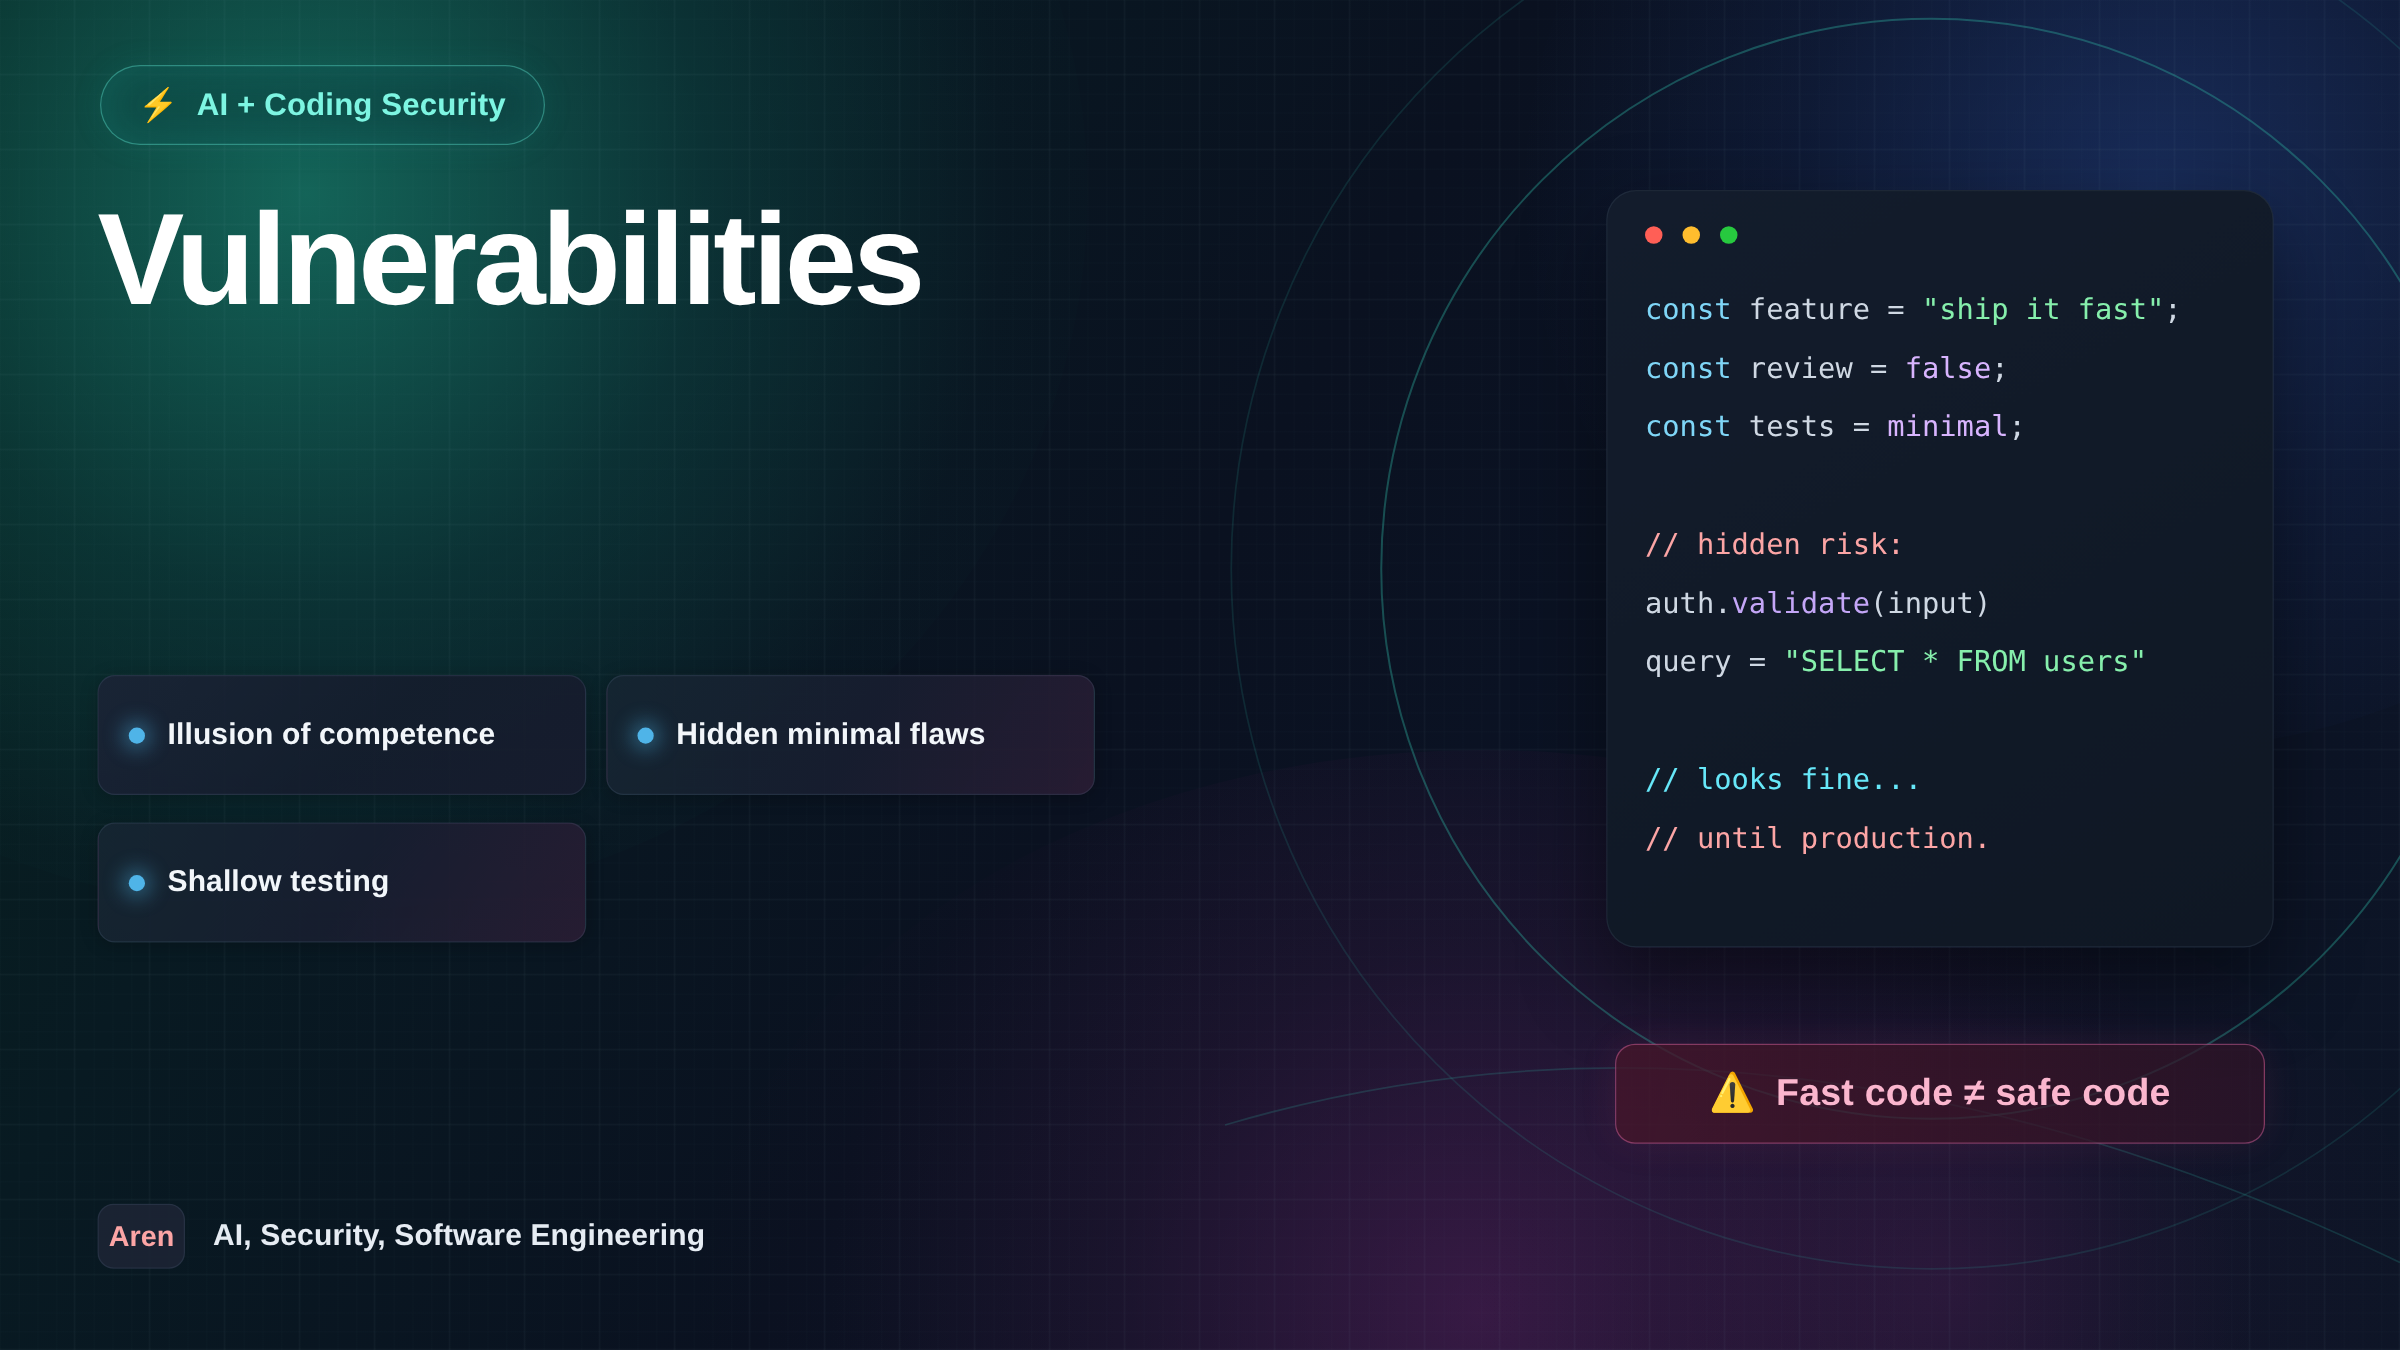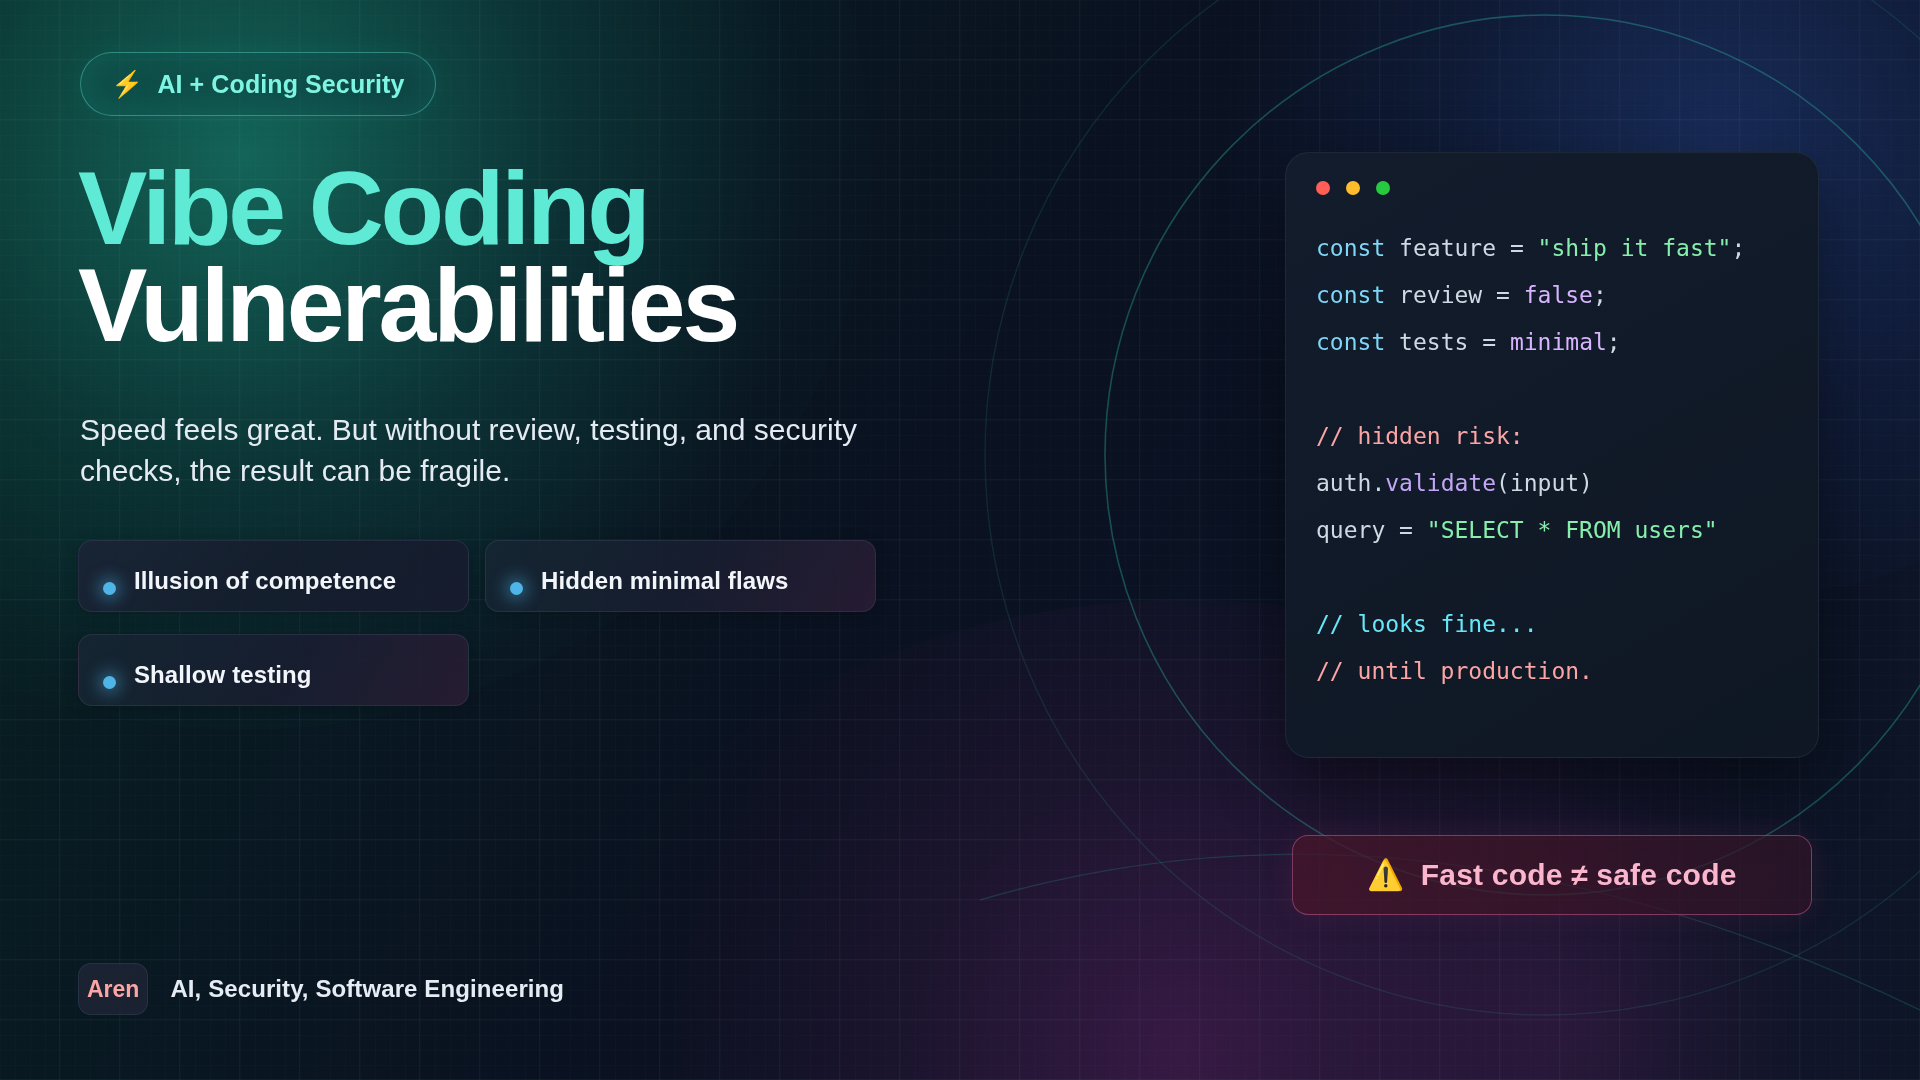--- a/index.html
+++ b/index.html
@@ -118,26 +118,26 @@
 
   
   .cards {
     position:absolute; left:78px; top:540px;
     width:820px;
     display:grid;
     grid-template-columns:391px 391px;
     gap:22px 16px;
   }
   .card {
-    height:72px;
+    height:96px;
     border-radius:14px;
     background:linear-gradient(135deg, rgba(27,36,54,.92) 0%, rgba(21,29,45,.92) 55%, rgba(24,28,46,.92) 100%);
     border:1px solid rgba(110,135,165,.16);
-    display:flex; align-items:flex-end;
-    padding:16px 24px;
+    display:flex; align-items:center;
+    padding:0 24px;
     gap:18px;
     box-shadow:0 2px 14px rgba(0,0,0,.22);
   }
   .card.accent {
     background:linear-gradient(120deg, rgba(22,38,50,.92) 0%, rgba(24,30,48,.92) 52%, rgba(42,29,52,.90) 100%);
   }
   .card-dot {
     width:13px; height:13px;
     border-radius:50%;
     background:#4fb4e8;
@@ -249,25 +249,23 @@
   </div>
 
   <div class="content">
 
     <div class="badge">
       <span class="badge-bolt">⚡</span>
       <span class="badge-text">AI + Coding Security</span>
     </div>
 
     <h1 class="headline">
-      <span class="l1">Vibe Coding</span>
       <span class="l2">Vulnerabilities</span>
     </h1>
 
-    <p class="subtitle">Speed feels great. But without review, testing, and security checks, the result can be fragile.</p>
 
     <div class="cards">
       <div class="card">
         <span class="card-dot"></span>
         <span class="card-label">Illusion of competence</span>
       </div>
       <div class="card accent">
         <span class="card-dot"></span>
         <span class="card-label">Hidden minimal flaws</span>
       </div>

